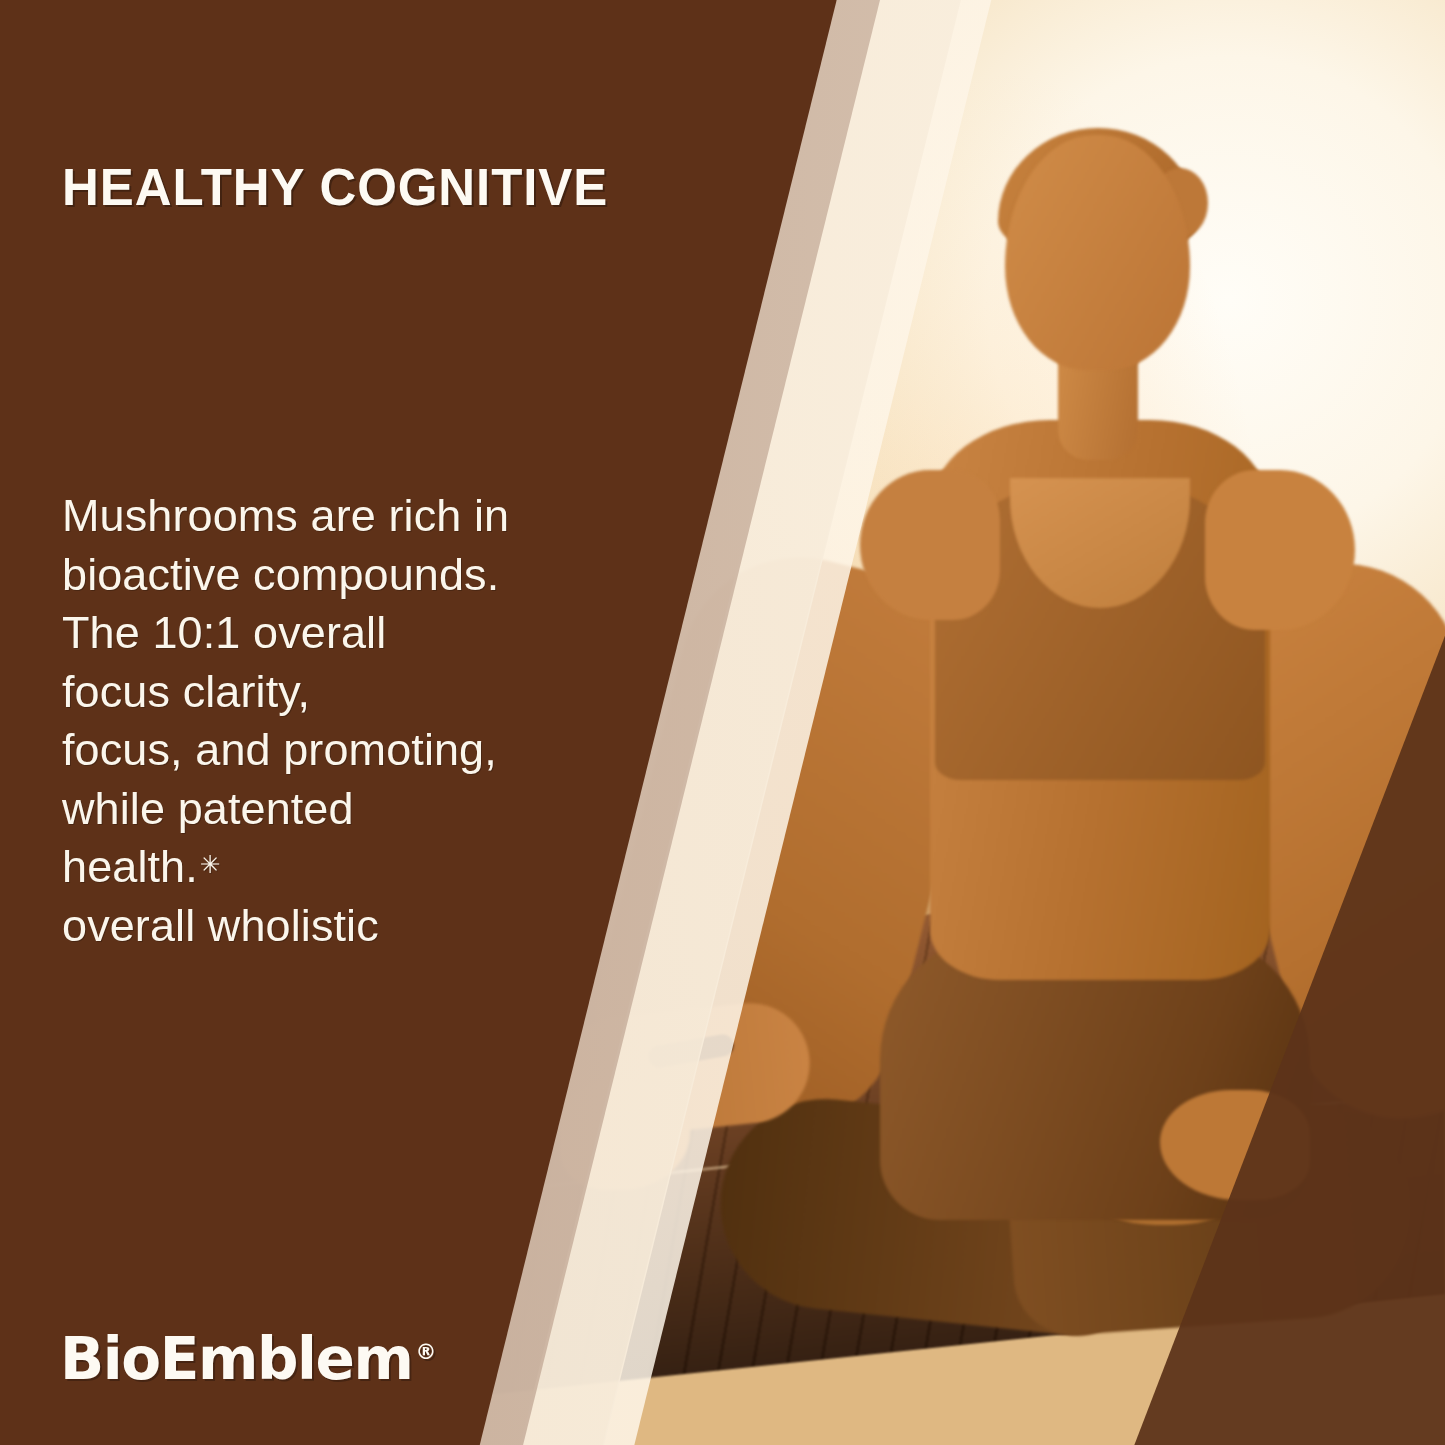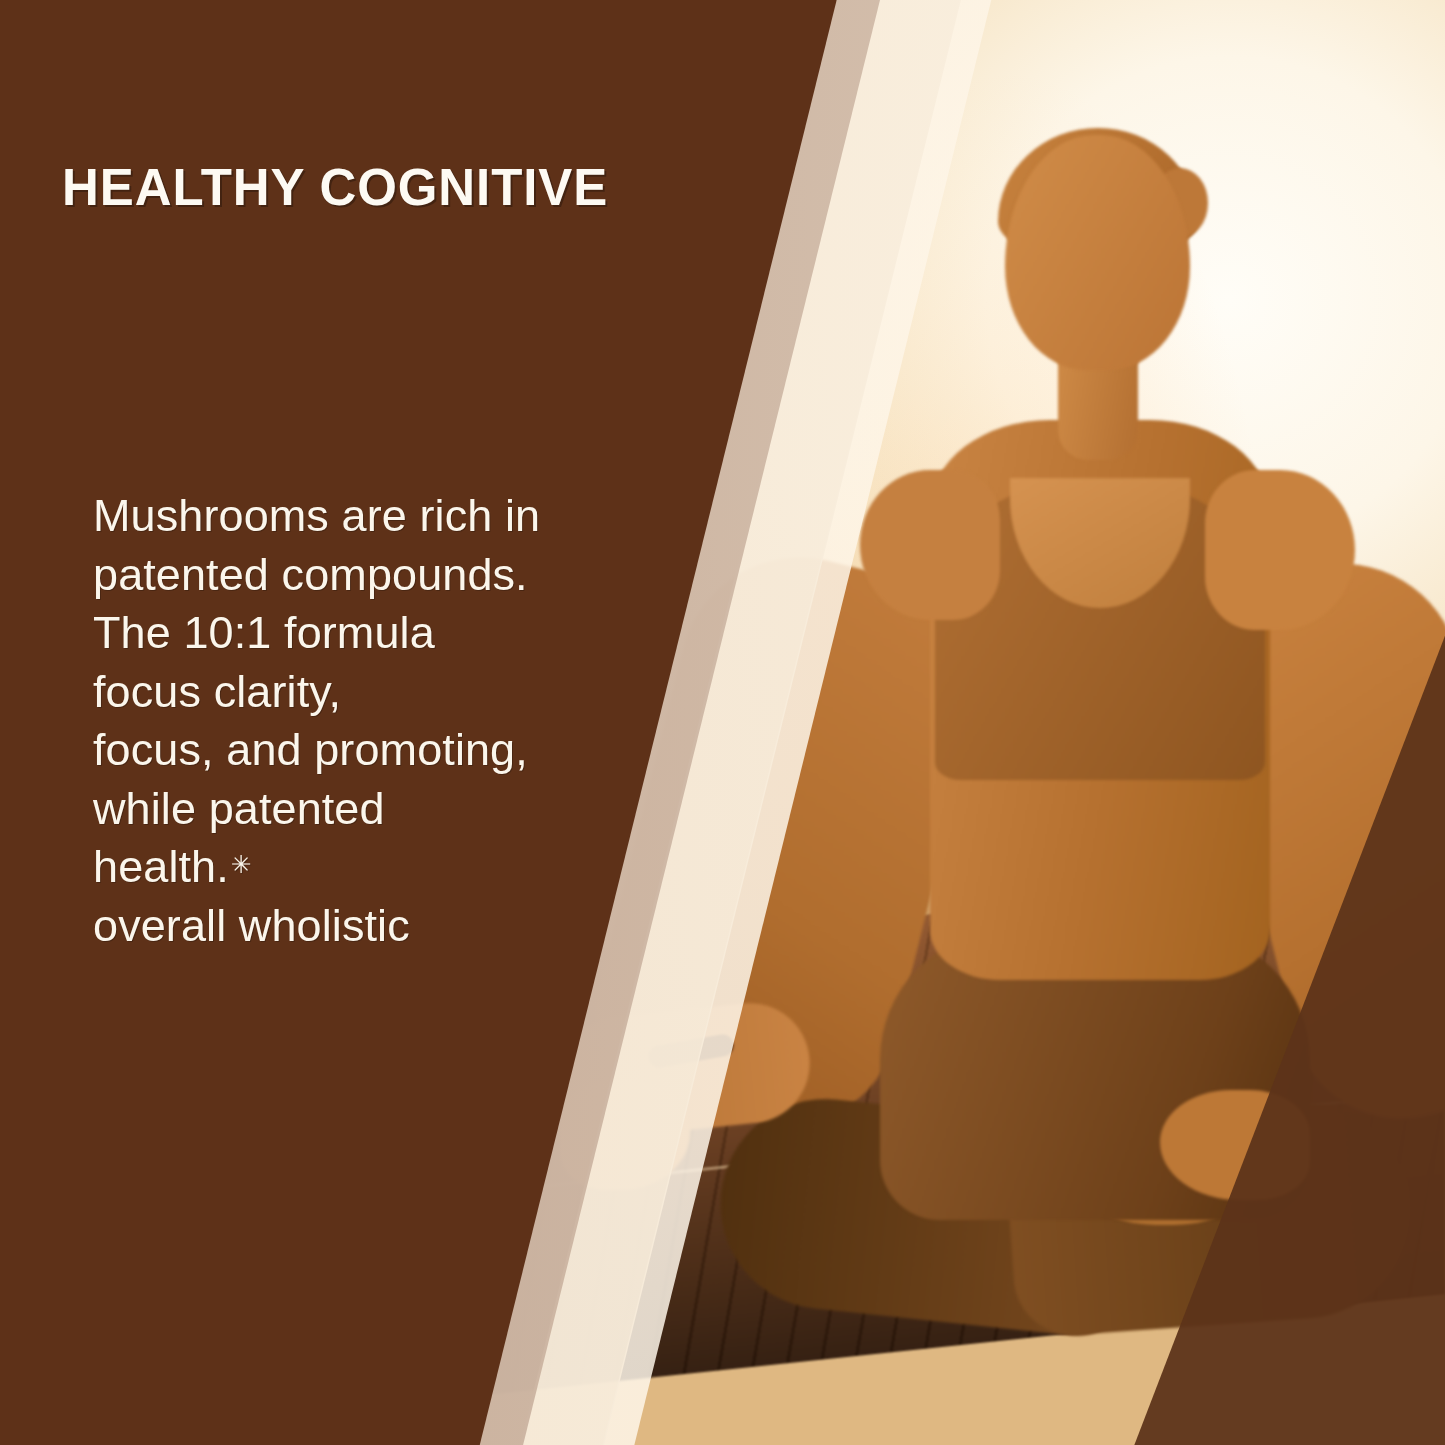--- a/index.html
+++ b/index.html
@@ -208,21 +208,20 @@
   }
 
   .body{
     position:absolute;
     left:62px; top:487px; width:580px;
     color:#fbf6ec;
     font-size:45px;
     line-height:1.30;
     letter-spacing:.1px;
     text-shadow:1px 1px 0 rgba(0,0,0,.22);
-    margin-left:31px;
   }
   .body .ln{display:block; white-space:nowrap;}
   .body .ast{vertical-align:.38em; font-size:.55em;}
 
   .brand{
     position:absolute;
     left:60px; bottom:52px;
     color:#fdfaf3;
     font-size:58px;
     font-weight:bold;
@@ -279,24 +278,25 @@
   <div class="panel"></div>
 
   <div class="content">
 
     <h1 class="headline">
       <span class="ln">HEALTHY COGNITIVE</span>
     </h1>
 
     <div class="body">
       <span class="ln">Mushrooms are rich in</span>
-      <span class="ln">patented compounds.</span>
-      <span class="ln">The 10:1 formula</span>
+      <span class="ln">bioactive compounds.</span>
+      <span class="ln">The 10:1 overall</span>
       <span class="ln">focus clarity,</span>
       <span class="ln">focus, and promoting,</span>
       <span class="ln">while patented</span>
       <span class="ln"><span>health.</span><span class="ast">✳</span></span>
       <span class="ln">overall wholistic</span>
     </div>
 
+    <div class="brand"><span>BioEmblem</span><span class="reg">®</span></div>
 
   </div>
 </div>
 
 </body></html>

